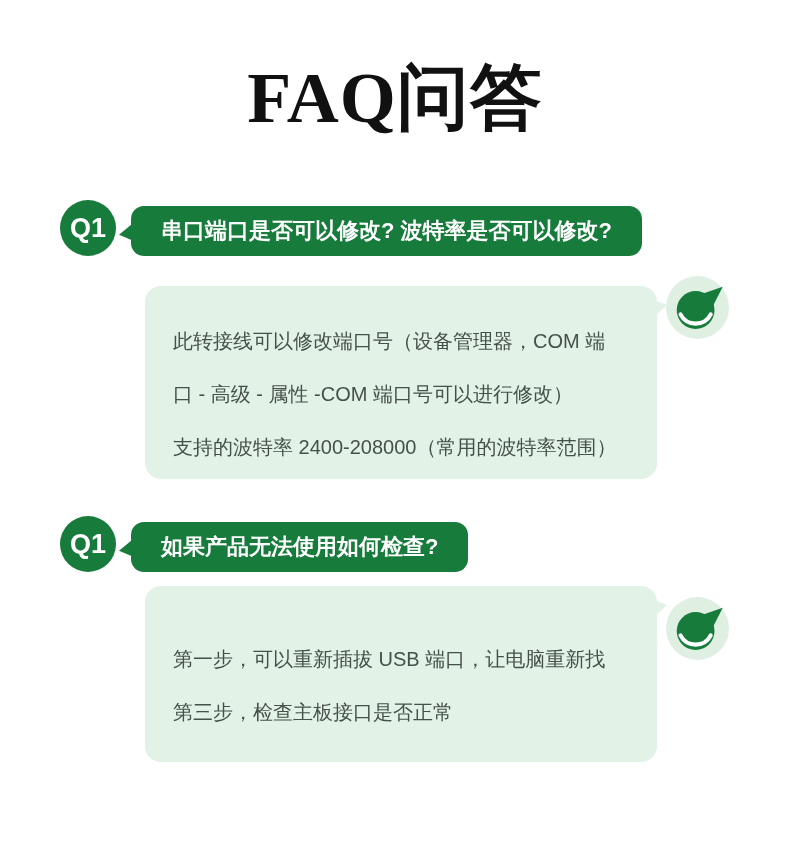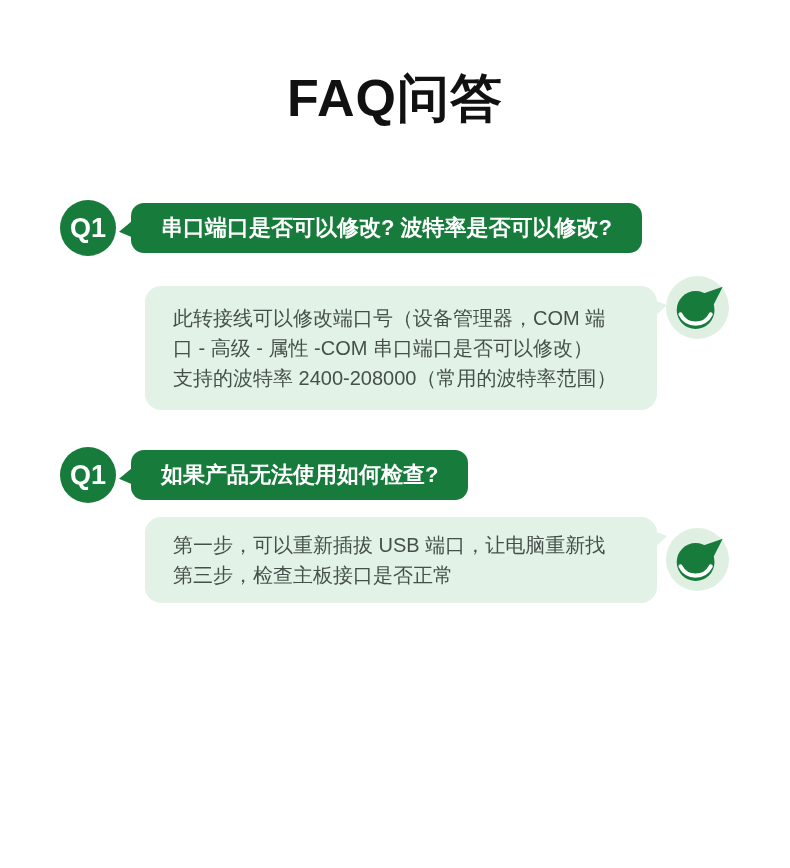--- a/index.html
+++ b/index.html
@@ -13,30 +13,31 @@
   html,body{background:#ffffff;}
   body{
     width:790px;height:868px;
     font-family:"Liberation Sans","DejaVu Sans",sans-serif;
     overflow:hidden;
   }
   .page{width:790px;height:868px;background:#ffffff;position:relative;}
   .page-title{
     padding-top:55px;
     text-align:center;
-    font-size:52px;
+    font-size:72px;
     line-height:86px;
     font-weight:900;
     color:var(--title-text);
     letter-spacing:1px;
+    font-family:Liberation Serif, serif;
   }
   
   .q-row{
     display:flex;
-    align-items:center;
+    align-items:flex-end;
     margin-left:60px;
   }
   .q-row.first{margin-top:59px;}
   .q-row.second{margin-top:37px;}
   .q-badge{
     flex:0 0 auto;
     width:56px;height:56px;
     border-radius:50%;
     background:var(--accent-green);
     color:var(--bubble-text);
@@ -75,31 +76,31 @@
   .a-bubble{
     position:relative;
     width:512px;
     background:var(--bubble-green-light);
     border-radius:16px;
     color:var(--answer-text);
     font-size:20px;
     line-height:30px;
   }
   .a-bubble.a1{padding:17px 28px;}
-  .a-bubble.a2{padding:13px 28px;}
+  .a-bubble.a2{padding:35px 28px;}
   .a-bubble::after{
     content:"";
     position:absolute;
     right:-10px;top:13px;
     width:0;height:0;
     border-style:solid;
     border-width:6px 0 15px 16px;
     border-color:transparent transparent transparent var(--bubble-green-light);
   }
-  .a-line{white-space:nowrap;}
+  .a-line{white-space:nowrap;margin-top:23px;}
   .brand-avatar{
     flex:0 0 auto;
     width:63px;height:63px;
     margin-left:9px;
   }
   .a-row.first .brand-avatar{margin-top:-10px;}
   .a-row.second .brand-avatar{margin-top:11px;}
   .brand-avatar svg{display:block;width:63px;height:63px;}
 </style>
 </head>
@@ -112,21 +113,21 @@
   <section>
     <div class="q-row first">
       <div class="q-badge">Q1</div>
       <div class="q-bubble">
         <span>串口端口是否可以修改? 波特率是否可以修改?</span>
       </div>
     </div>
     <div class="a-row first">
       <div class="a-bubble a1">
         <div class="a-line">此转接线可以修改端口号（设备管理器，COM 端</div>
-        <div class="a-line">口 - 高级 - 属性 -COM 串口端口是否可以修改）</div>
+        <div class="a-line">口 - 高级 - 属性 -COM 端口号可以进行修改）</div>
         <div class="a-line">支持的波特率 2400-208000（常用的波特率范围）</div>
       </div>
       <div class="brand-avatar">
         <svg viewBox="0 0 100 100" aria-hidden="true">
           <circle cx="50" cy="50" r="50" fill="#DFF0E3"></circle>
           <circle cx="47" cy="54" r="30" fill="#177B3C"></circle>
           <path d="M58,28 L90,17 L74,49 Z" fill="#177B3C"></path>
           <path d="M23,61 A27,27 0 0,0 71,61" stroke="#FFFFFF" stroke-width="6.5" fill="none" stroke-linecap="round"></path>
         </svg>
       </div>

